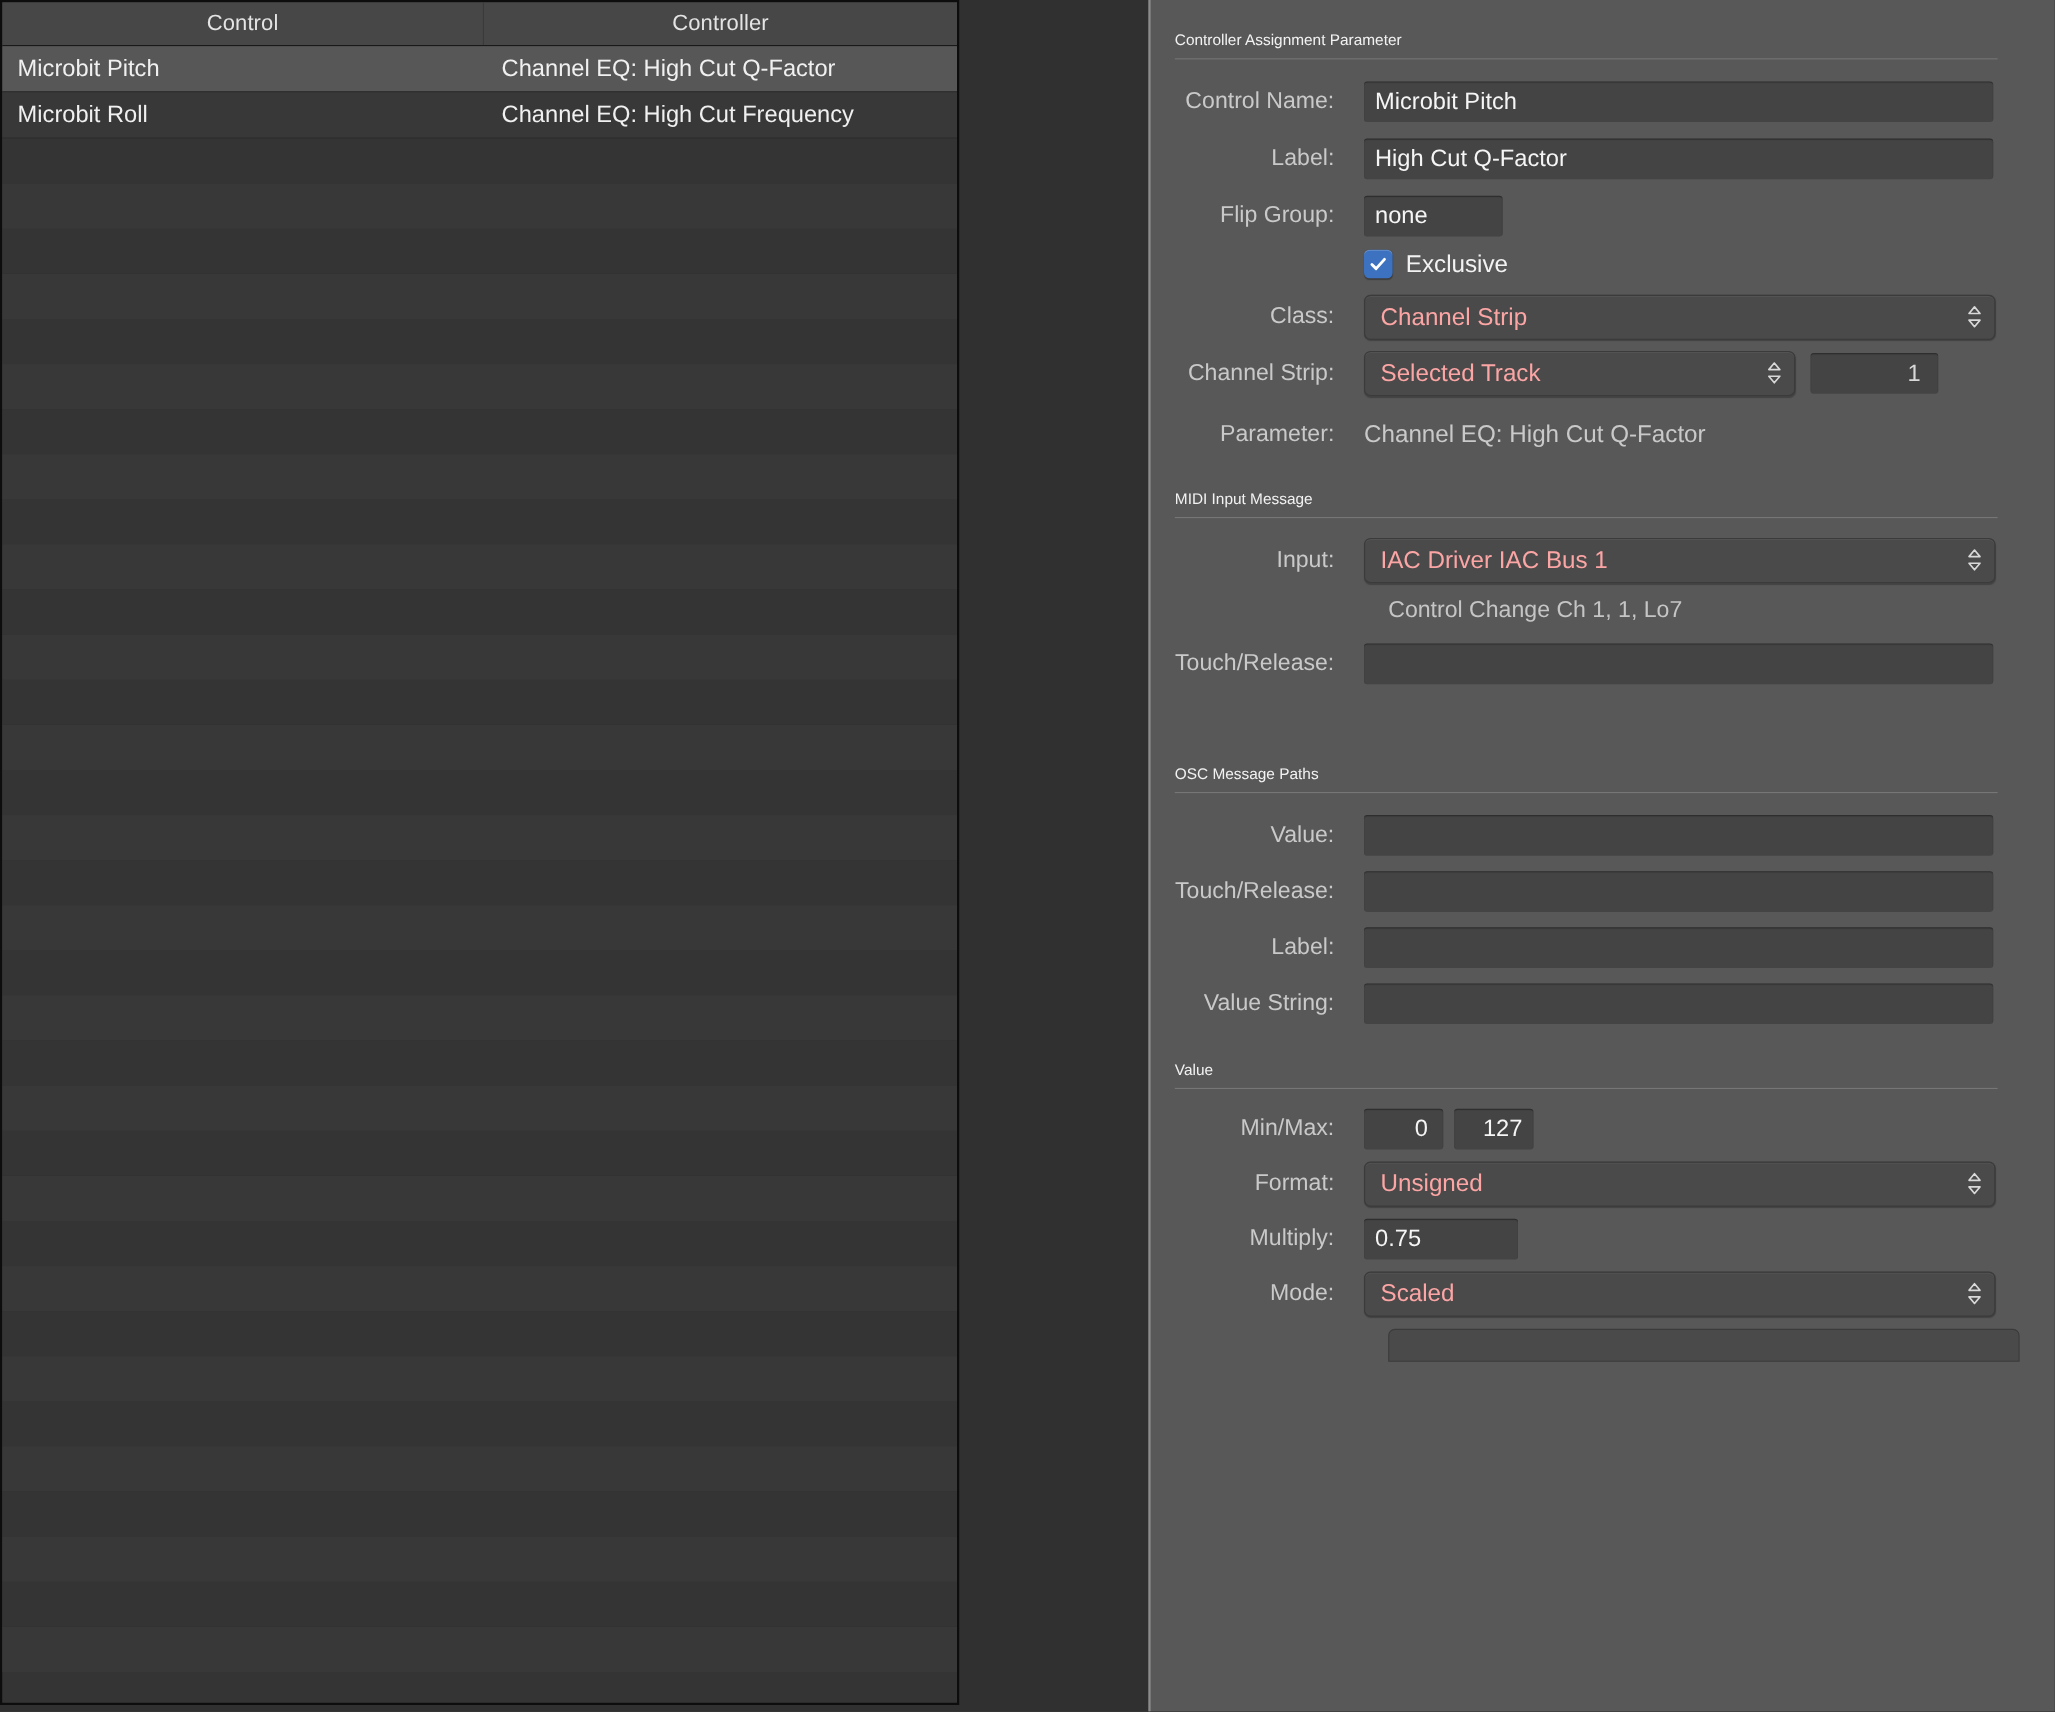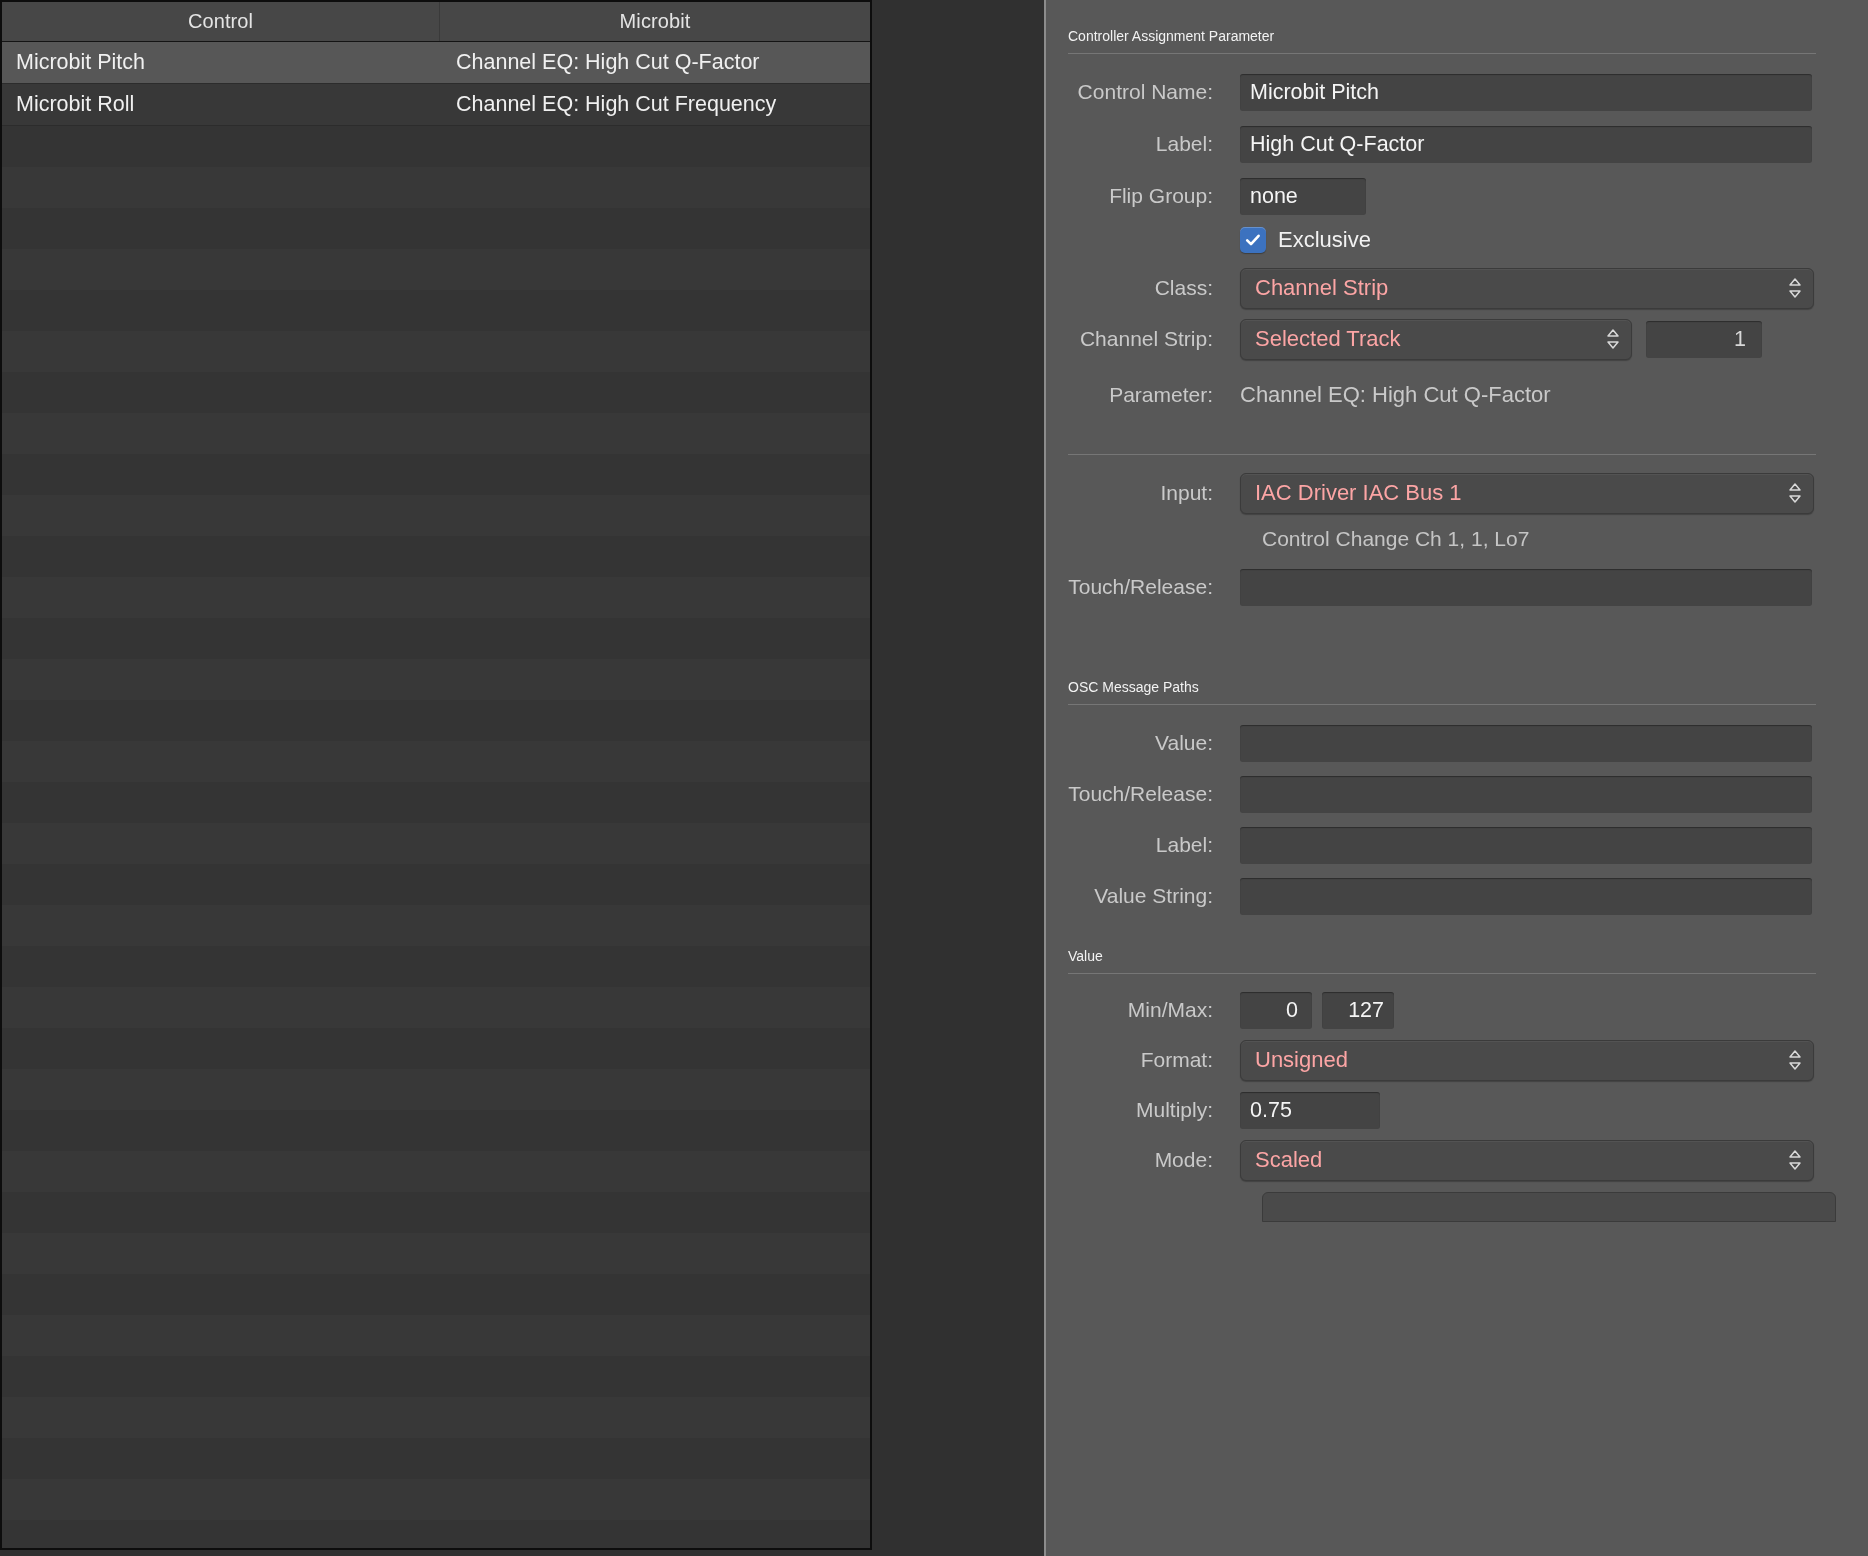--- a/index.html
+++ b/index.html
@@ -168,21 +168,21 @@
 </head>
 <body>
 
 <div class="root">
 
   <div class="table-pane">
     <div class="table-frame">
 
       <div class="thead">
         <div class="th th-control">Control</div>
-        <div class="th th-param">Microbit</div>
+        <div class="th th-param">Controller</div>
       </div>
 
       <div class="rows" id="table-rows">
           <div class="trow sel">
             <div class="td td-control">Microbit Pitch</div>
             <div class="td td-param">Channel EQ: High Cut Q-Factor</div>
           </div>
           <div class="row-sep"></div>
           <div class="trow stripe-b">
             <div class="td td-control">Microbit Roll</div>
@@ -300,20 +300,21 @@
       </div>
 
       <div style="height:12px"></div>
 
       <div class="frow">
         <div class="flabel w">Parameter:</div>
         <div class="static-val">Channel EQ: High Cut Q-Factor</div>
       </div>
 
       <div style="height:28px"></div>
+      <div class="sec-title">MIDI Input Message</div>
       <div class="sec-rule"></div>
 
       <div style="height:16px"></div>
 
       <div class="frow">
         <div class="flabel w">Input:</div>
         <div class="pu wide">
           <span>IAC Driver IAC Bus 1</span>
           <span class="chev">
             <svg width="14" height="24" viewBox="0 0 14 24">

